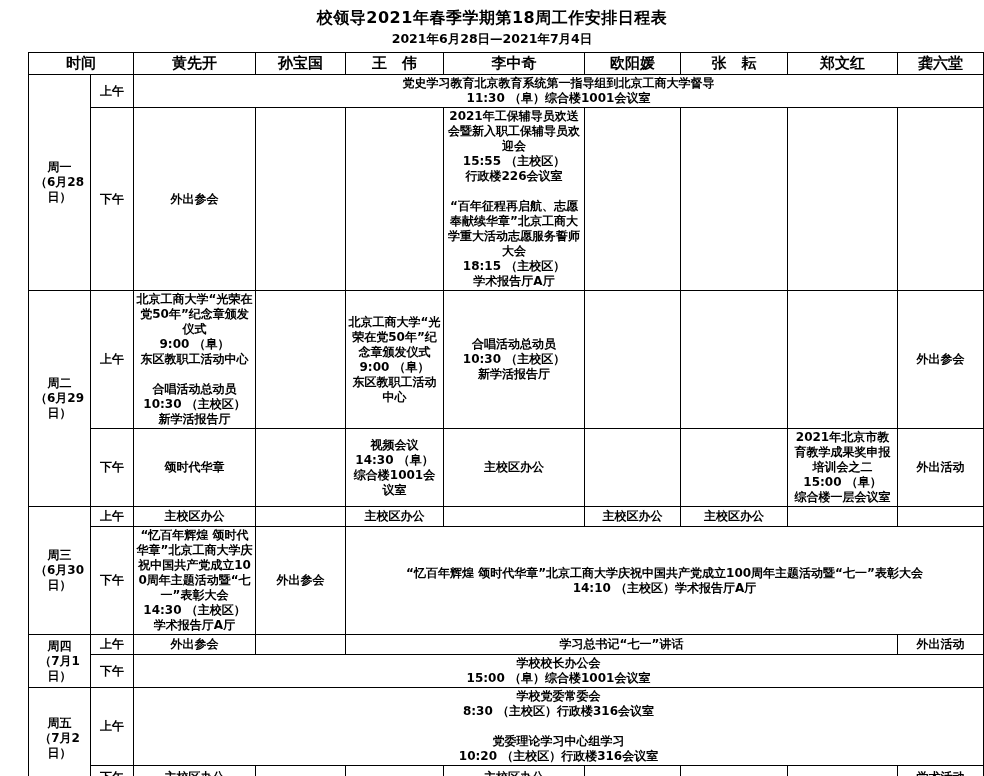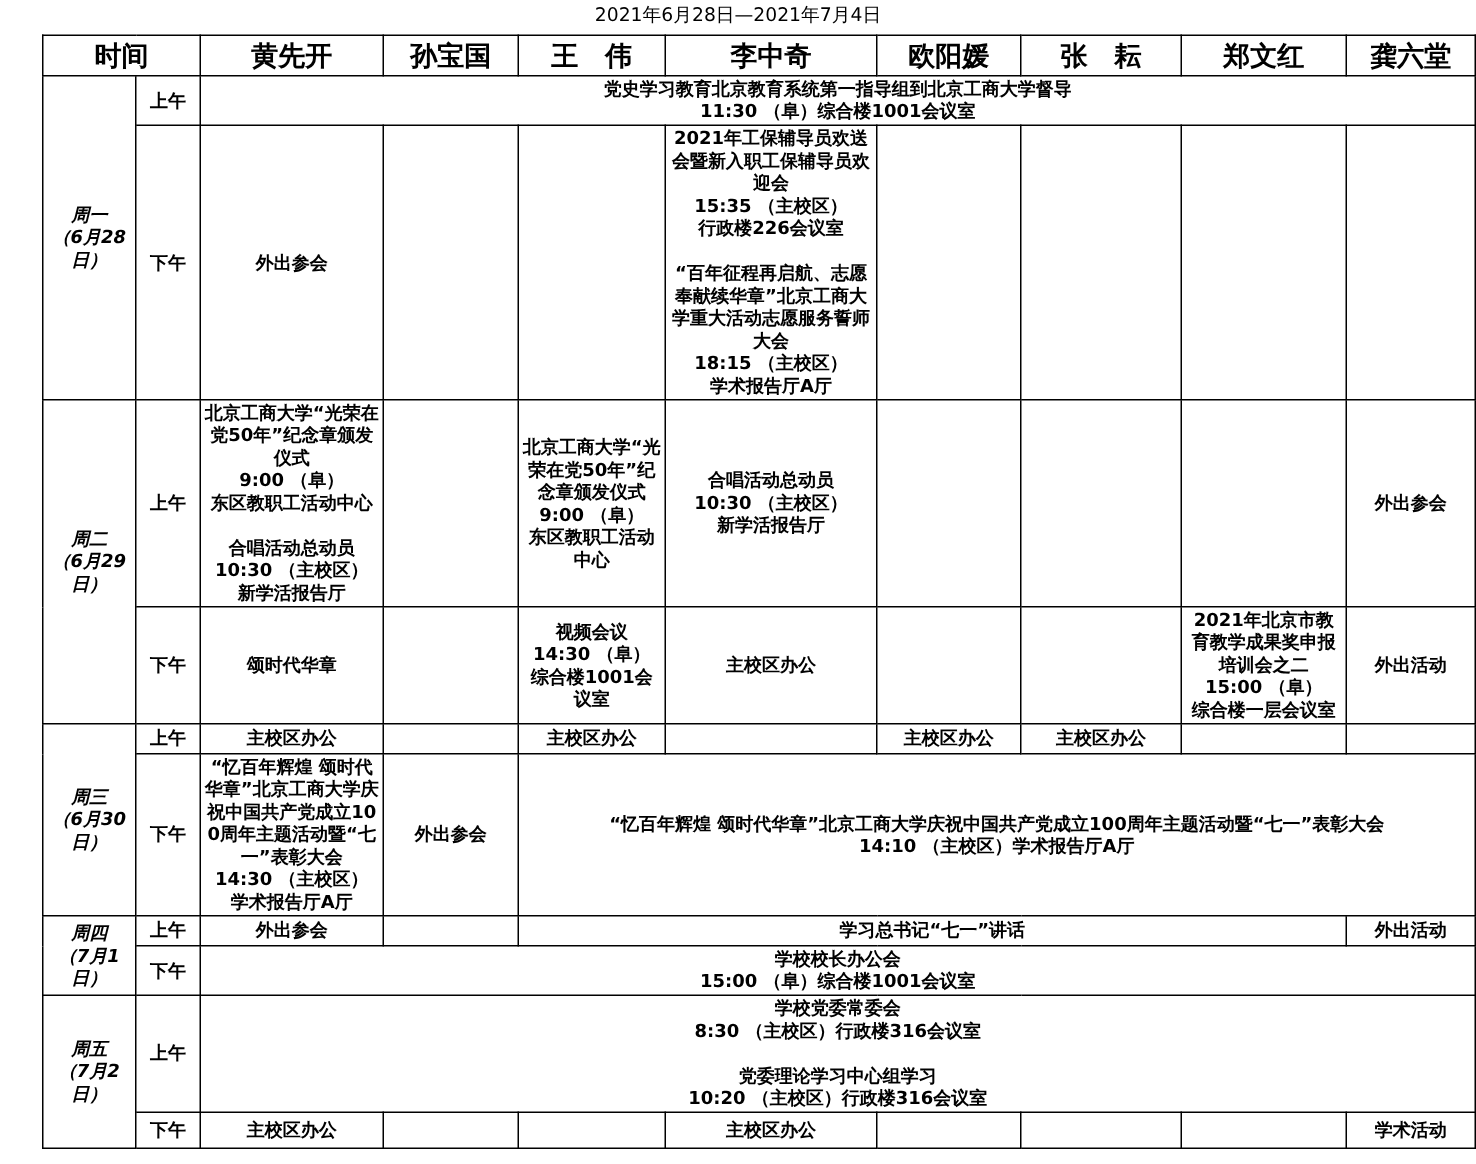--- a/index.html
+++ b/index.html
@@ -1,30 +1,31 @@
 <!DOCTYPE html>
 <html><head>
 <meta charset="utf-8">
 <style>
   html,body{margin:0;padding:0;background:#fff;}
   body{font-family:"DejaVu Sans","Liberation Sans",sans-serif;color:#000;}
   .page{position:relative;width:984px;height:776px;background:#fff;overflow:hidden;}
   .title{margin-top:8px;text-align:center;font-size:16px;font-weight:bold;letter-spacing:0.5px;}
-  .subtitle{margin-top:2px;text-align:center;font-size:12.5px;font-weight:normal;}
+  .subtitle{margin-top:2px;text-align:center;font-size:12.5px;font-weight:bold;}
   table.sched{border-collapse:collapse;table-layout:fixed;margin:4px 0 0 28px;width:955px;}
   table.sched td, table.sched th{border:1px solid #000;padding:1px 2px;text-align:center;vertical-align:middle;font-size:12px;font-weight:bold;overflow:hidden;word-break:break-all;}
-  table.sched th{height:15px;font-size:18px;}
-  td.day{font-weight:bold;font-style:italic;}
+  table.sched th{height:15px;font-size:15px;}
+  td.day{font-weight:bold;}
   .ln{min-height:15px;line-height:15px;}
   td .ln{text-align:center;}
 </style>
 </head>
 <body>
 
 <div class="page">
+  <div class="title">校领导2021年春季学期第18周工作安排日程表</div>
   <div class="subtitle">2021年6月28日—2021年7月4日</div>
   <table class="sched">
     <colgroup>
         <col style="width: 62px;">
         <col style="width: 43px;">
         <col style="width: 122px;">
         <col style="width: 90px;">
         <col style="width: 98px;">
         <col style="width: 141px;">
         <col style="width: 96px;">
@@ -59,21 +60,21 @@
         </tr>
         <tr style="height: 161px;">
           <td>下午</td>
           <td>
             <div class="ln">外出参会</div>
           </td>
           <td></td>
           <td></td>
           <td>
             <div class="ln">2021年工保辅导员欢送会暨新入职工保辅导员欢迎会</div>
-            <div class="ln">15:35 （主校区）</div>
+            <div class="ln">15:55 （主校区）</div>
             <div class="ln">行政楼226会议室</div>
             <div class="ln">&nbsp;</div>
             <div class="ln">“百年征程再启航、志愿奉献续华章”北京工商大学重大活动志愿服务誓师大会</div>
             <div class="ln">18:15 （主校区）</div>
             <div class="ln">学术报告厅A厅</div>
           </td>
           <td></td>
           <td></td>
           <td></td>
           <td></td>

